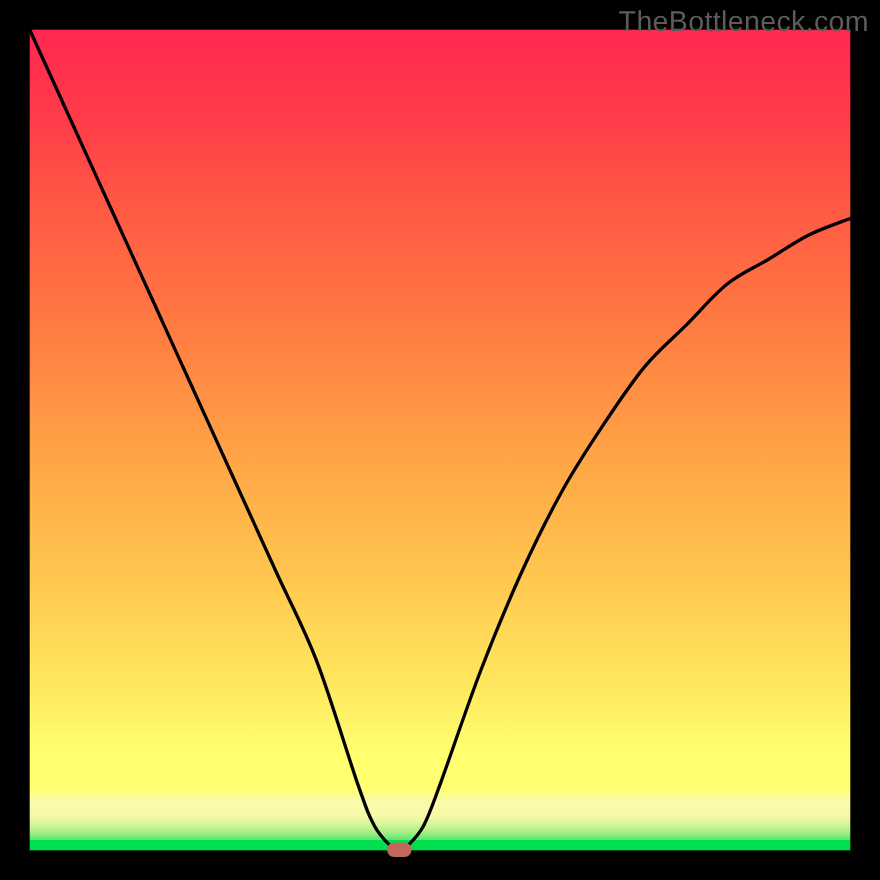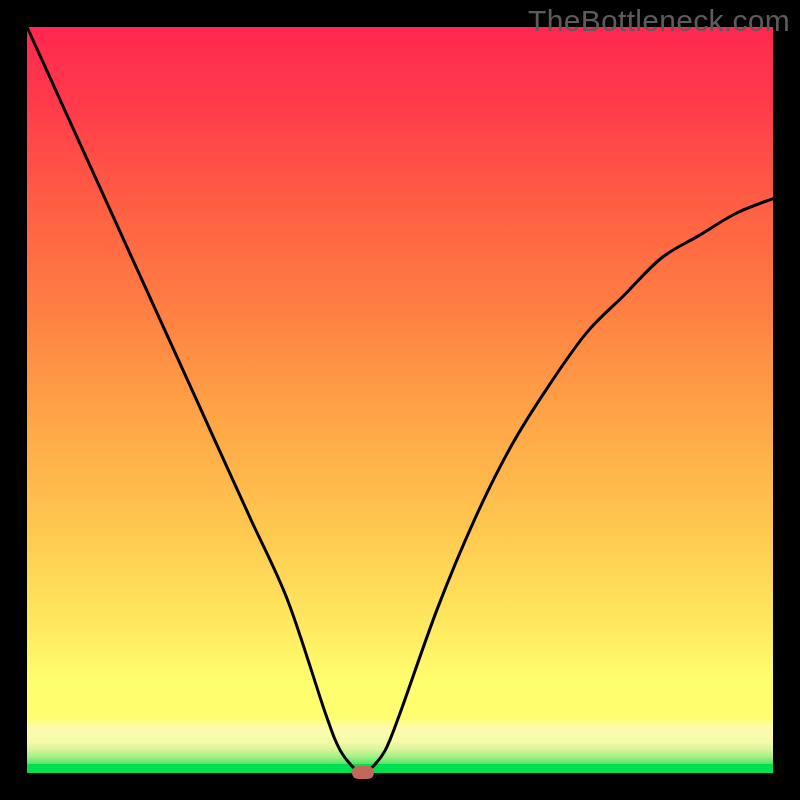--- a/index.html
+++ b/index.html
@@ -43,21 +43,21 @@
         #ff7d42 63%,
         #ff5a44 78%,
         #ff3a4a 90%,
         #ff2850 100%);
   }
   .watermark {
     position: absolute;
     top: 4px;
     right: 10px;
     color: #5c5c5c;
-    font-size: 30px;
+    font-size: 26px;
     letter-spacing: 0.3px;
     user-select: none;
   }
   svg.curve {
     position: absolute;
     left: 27px;
     top: 27px;
     width: 746px;
     height: 746px;
     overflow: visible;

